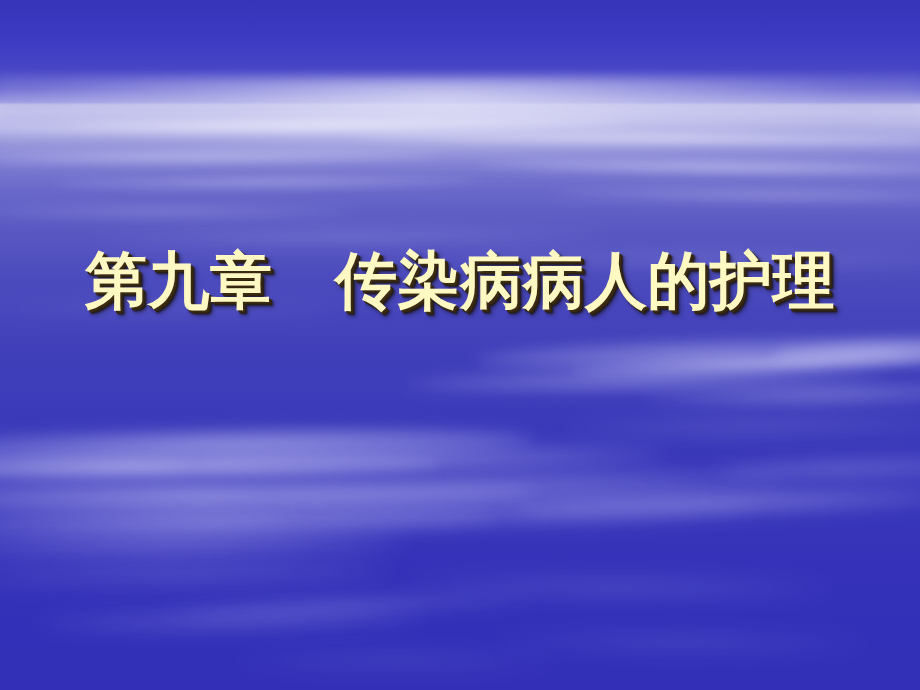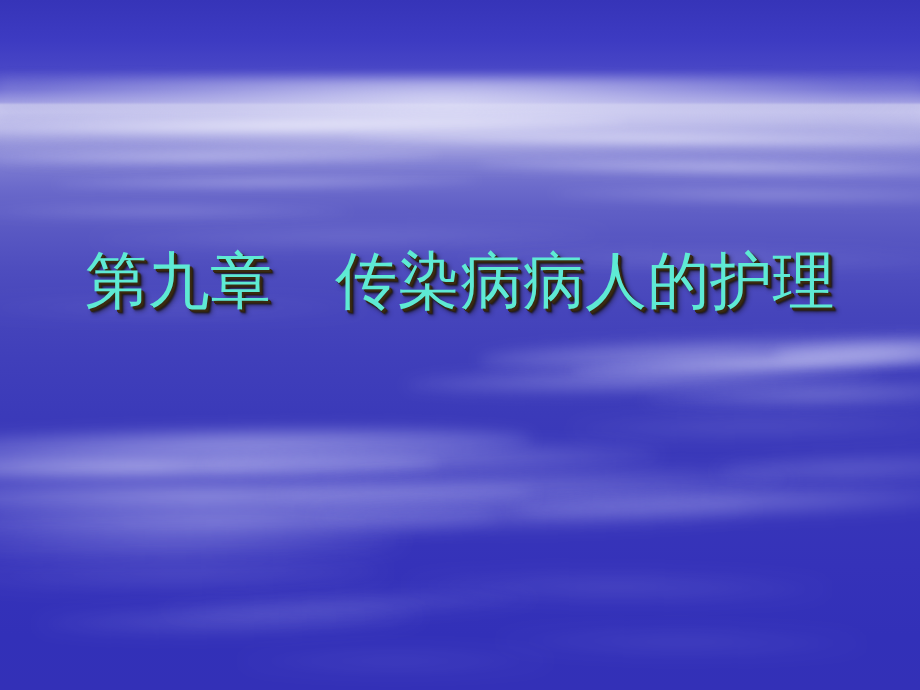--- a/index.html
+++ b/index.html
@@ -187,25 +187,25 @@
     position: absolute;
     left: 0;
     right: 0;
     top: 248px;
     text-align: center;
     z-index: 20;
   }
   .title-text {
     display: inline-block;
     font-family: "DejaVu Serif", "Liberation Serif", serif;
-    font-weight: normal;
+    font-weight: bold;
     font-size: 62px;
     line-height: 1.05;
     letter-spacing: 0.5px;
-    color: #5eead4;
+    color: #fef9c3;
     white-space: pre;
     text-shadow:
        2px 2px 0 #3a2a12,
        3px 3px 0 #2e2210,
        4px 4px 2px rgba(22,16,8,0.75),
        5px 5px 5px rgba(16,12,6,0.45);
   }
 </style>
 </head>
 <body>

